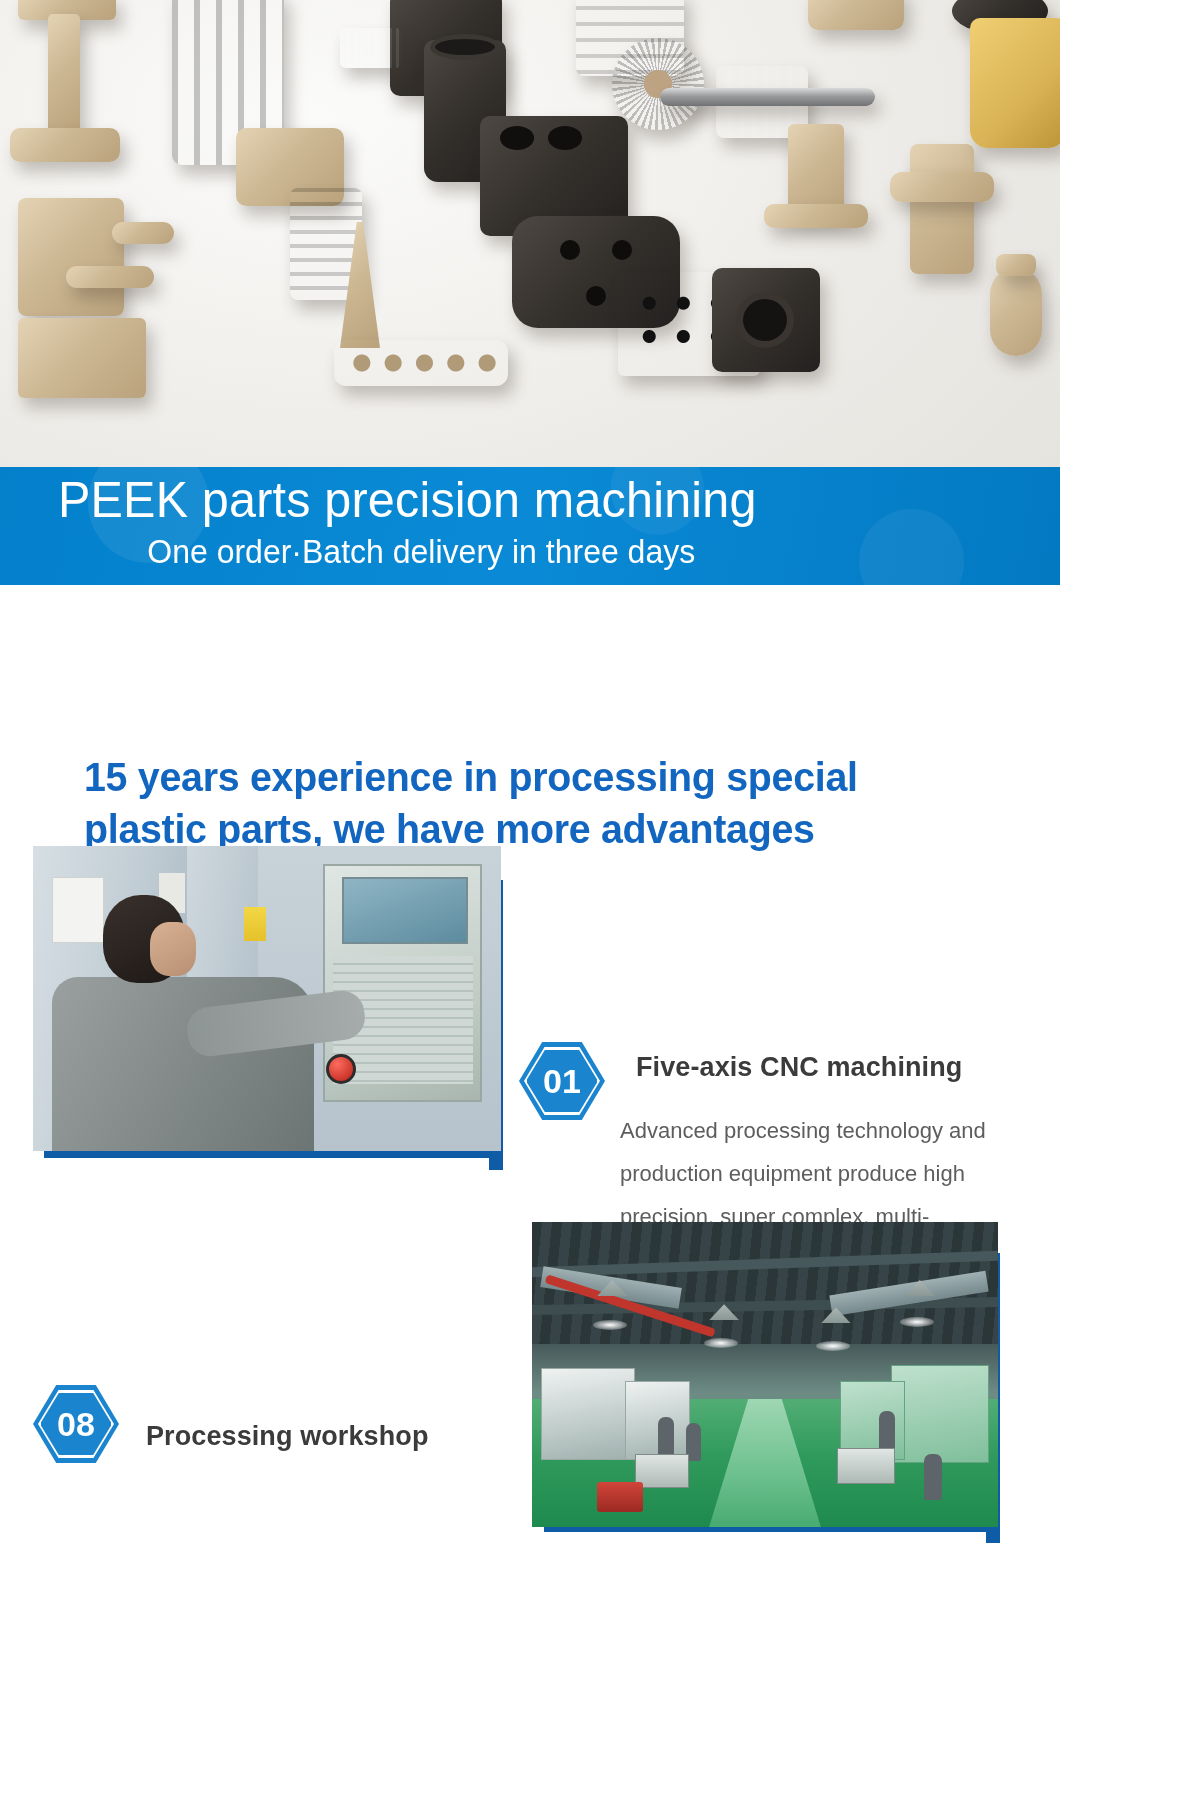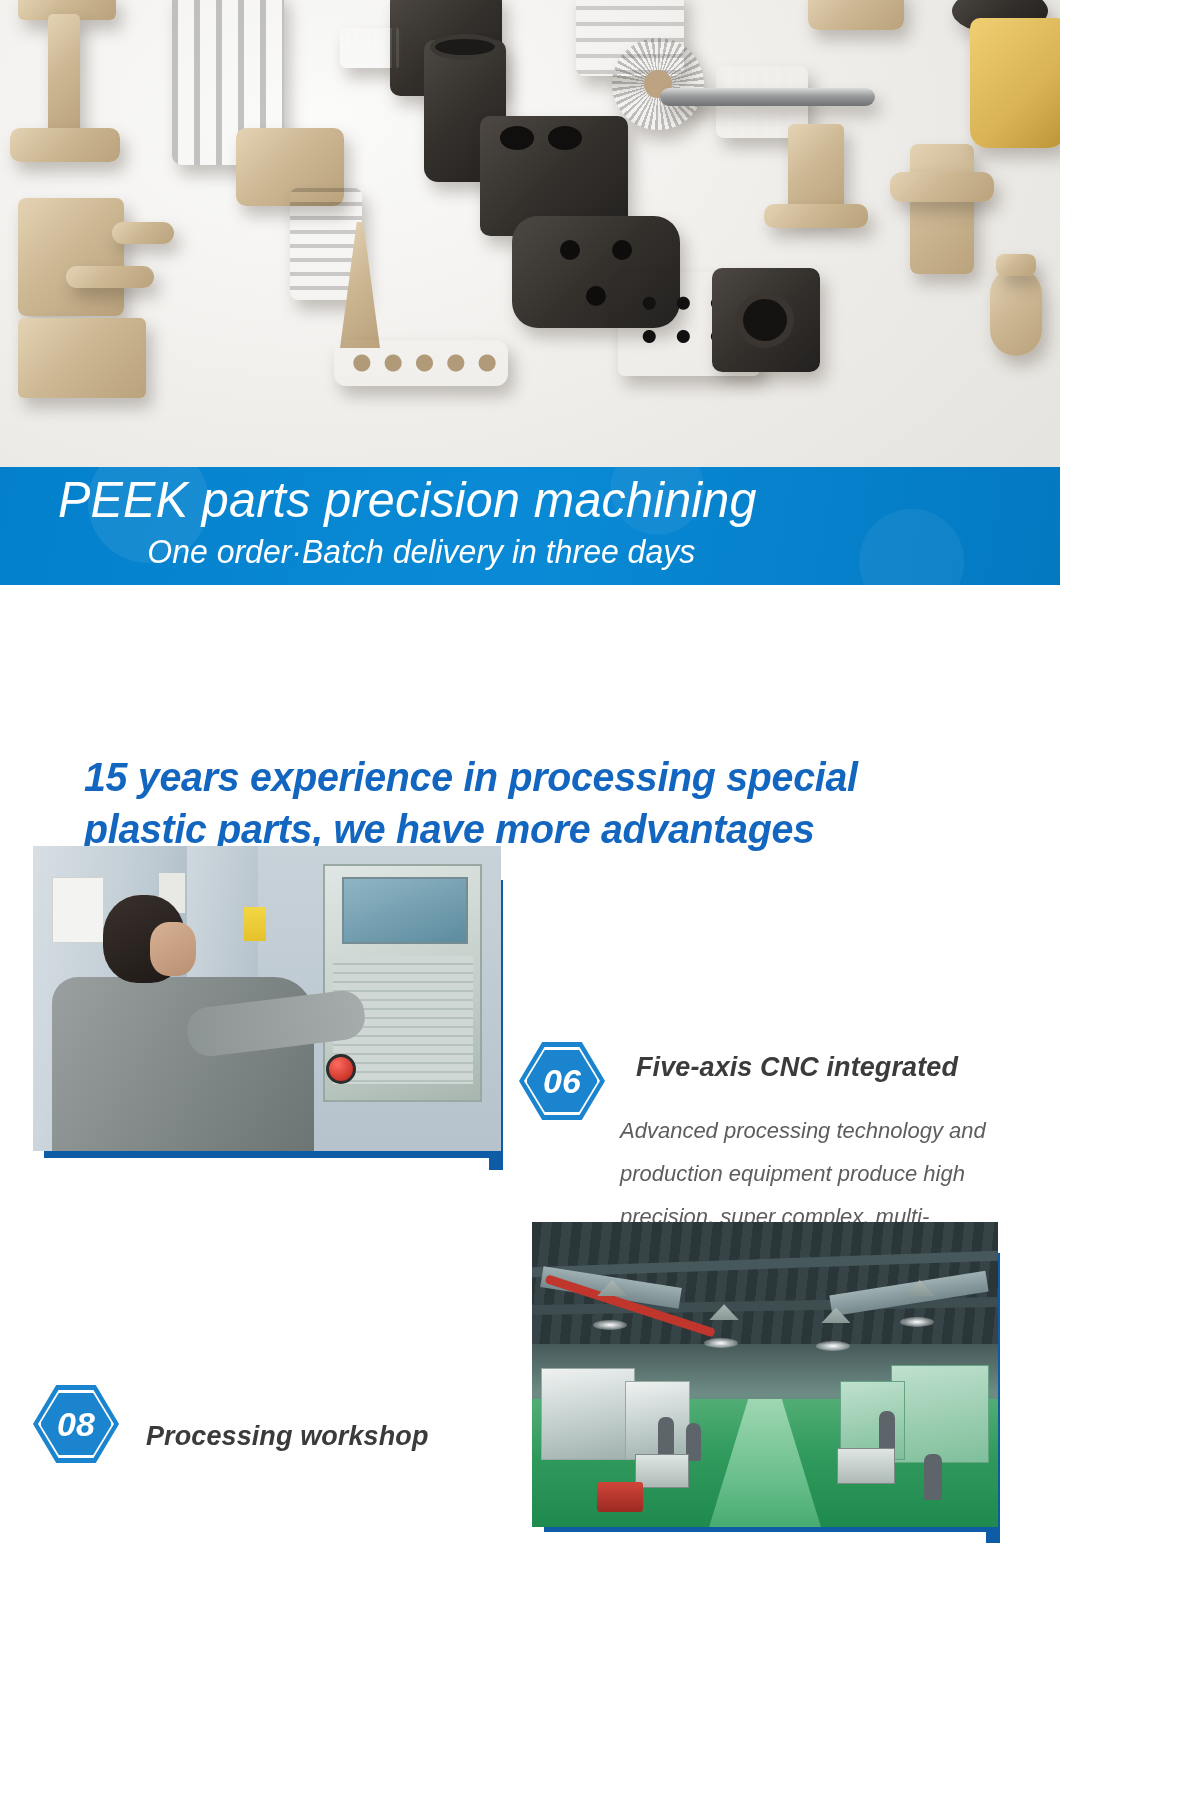--- a/index.html
+++ b/index.html
@@ -3,21 +3,21 @@
 <meta charset="utf-8">
 <style>
   * { margin:0; padding:0; box-sizing:border-box; }
   html, body {
     width:1200px;
     height:1796px;
     background:#ffffff;
     font-family:"Liberation Sans", sans-serif;
     overflow:hidden;
   }
-  .page { position:relative; width:1200px; height:1788px; background:#fff;font-style:italic; }
+  .page { position:relative; width:1200px; height:1788px; background:#fff; }
 
   
   .hero {
     position:absolute; left:0; top:0; width:1060px; height:585px;
     overflow:hidden; background:#f2f1ee;
   }
   .hero-bg { position:absolute; inset:0; background:
       radial-gradient(ellipse at 30% 20%, #fbfbfa 0%, #eceae6 60%, #e3e1dc 100%); }
   
   .part { position:absolute; }
@@ -304,24 +304,24 @@
         <div class="worker-face"></div>
       </div>
     </div>
   </div>
 
   <div class="hexwrap f1-hex">
     <div class="hex">
       <div class="hexline"></div>
       <div class="hexline-in"></div>
     </div>
-    <div class="hexnum">06</div>
-  </div>
-
-  <div class="feat-title f1-title">Five-axis CNC integrated</div>
+    <div class="hexnum">01</div>
+  </div>
+
+  <div class="feat-title f1-title">Five-axis CNC machining</div>
   <div class="feat-body f1-body">Advanced processing technology and production equipment produce high precision, super complex, multi-specification PEEK and other special plastic parts.</div>
 
   <div class="photo-frame">
     <div class="bar f2-bar-r"></div>
     <div class="bar f2-bar-b"></div>
     <div class="photo f2-photo">
       <div class="shop">
         <div class="ceiling"></div>
         <div class="beam" style="left:0;top:12%;width:100%;transform:rotate(-2deg);"></div>
         <div class="beam" style="left:0;top:26%;width:100%;transform:rotate(-1deg);background:#3d4d50;"></div>

